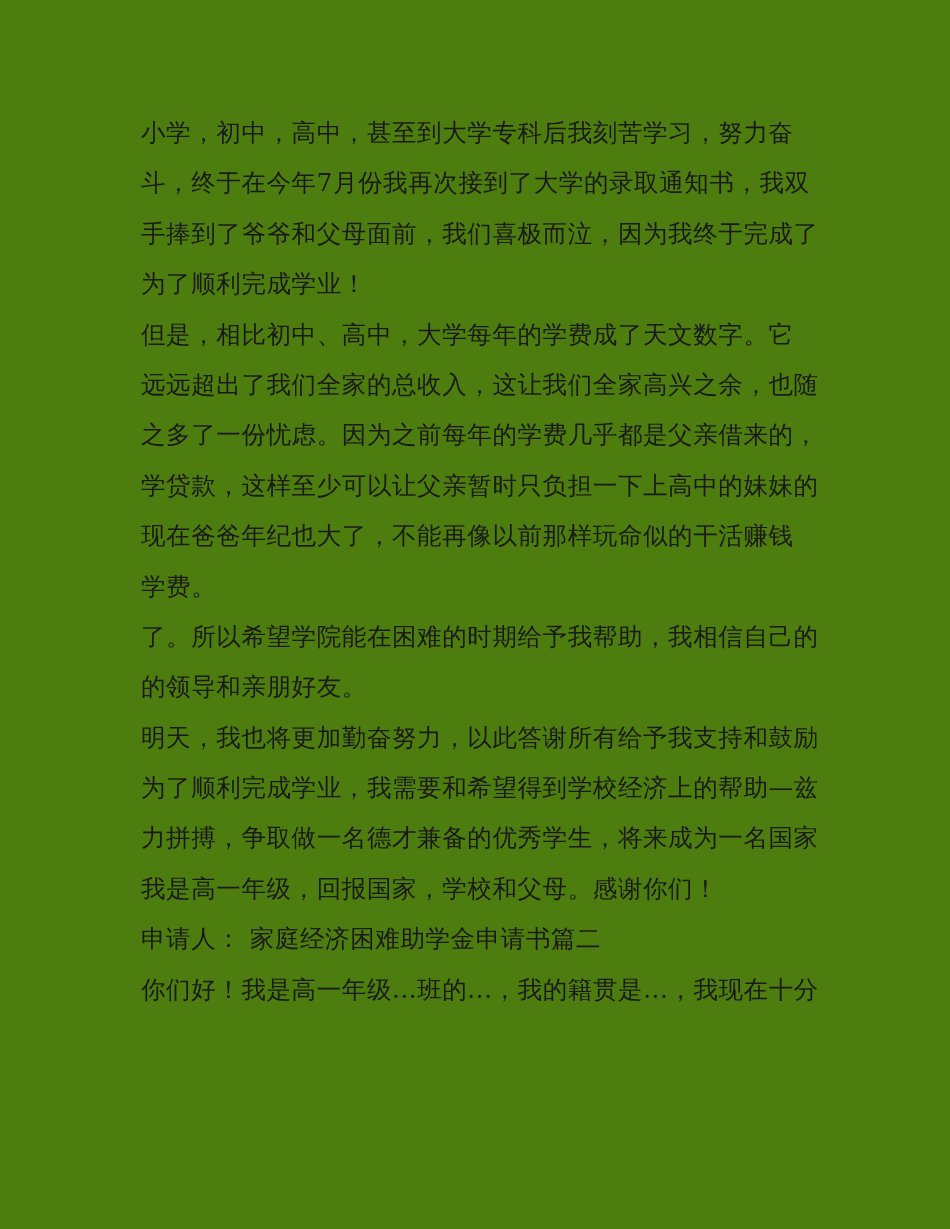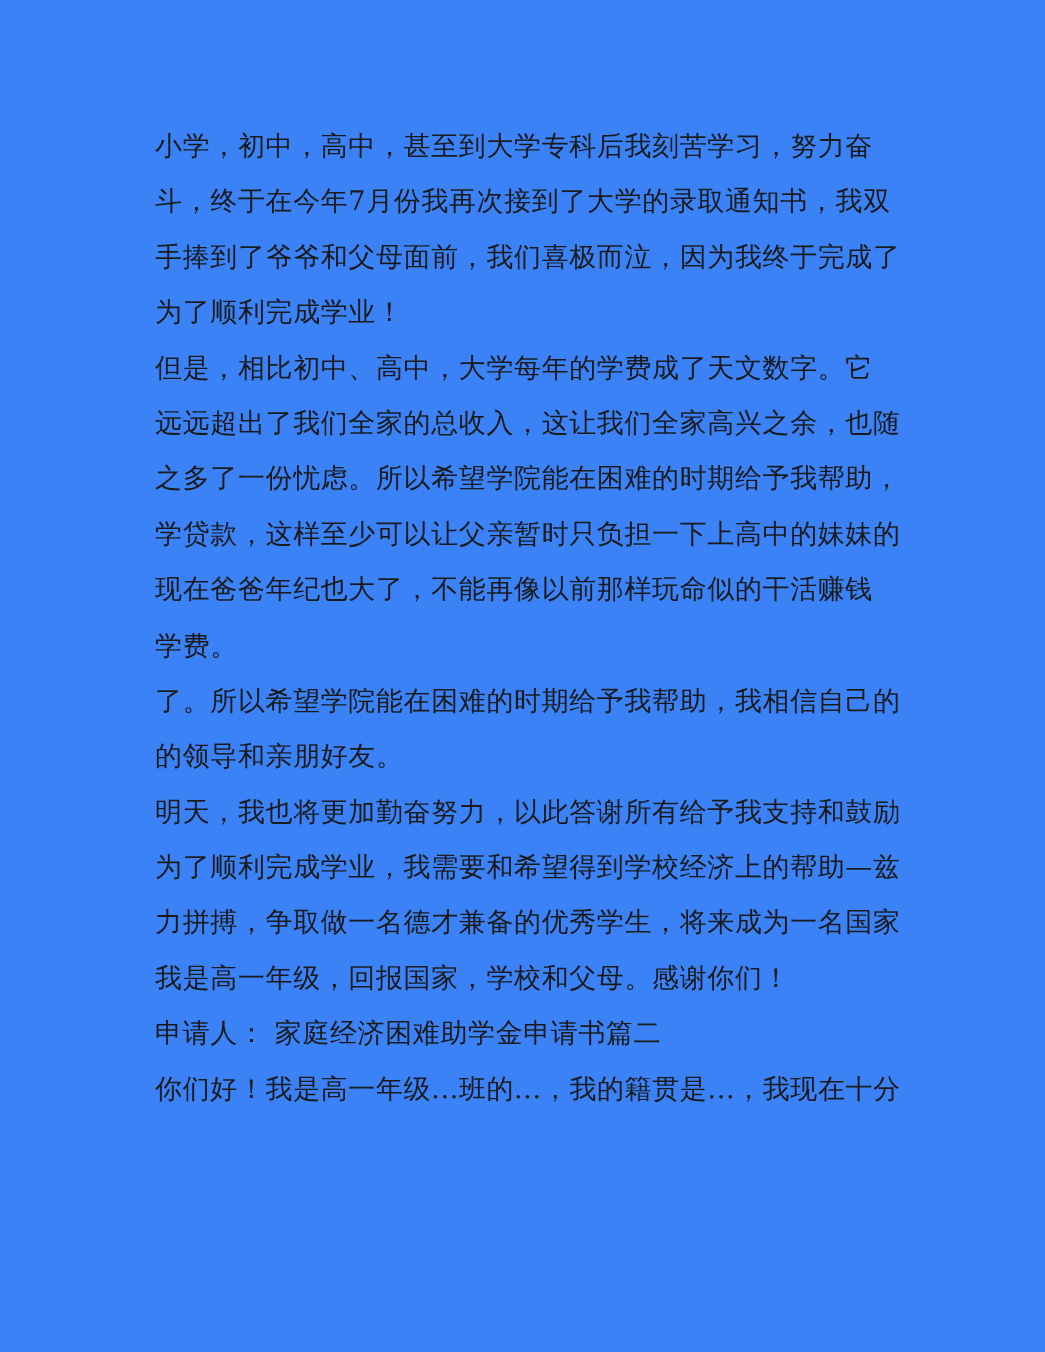--- a/index.html
+++ b/index.html
@@ -14,21 +14,21 @@
     overflow: hidden;
     font-family: "DejaVu Serif", "Liberation Serif", serif;
     color: #1a1a1a;
   }
   .page {
     position: absolute;
     left: 0;
     top: 0;
     width: 950px;
     height: 1229px;
-    background: #3b82f6;
+    background: #4d7c0f;
   }
   .content {
     position: absolute;
     left: 141px;
     top: 108px;
     width: 680px;
   }
   .line {
     height: 50.4px;
     line-height: 50.4px;
@@ -41,21 +41,21 @@
 <body>
 
 <div class="page">
   <div class="content">
     <div class="line">小学，初中，高中，甚至到大学专科后我刻苦学习，努力奋</div>
     <div class="line">斗，终于在今年7月份我再次接到了大学的录取通知书，我双</div>
     <div class="line">手捧到了爷爷和父母面前，我们喜极而泣，因为我终于完成了</div>
     <div class="line">为了顺利完成学业！</div>
     <div class="line">但是，相比初中、高中，大学每年的学费成了天文数字。它</div>
     <div class="line">远远超出了我们全家的总收入，这让我们全家高兴之余，也随</div>
-    <div class="line">之多了一份忧虑。所以希望学院能在困难的时期给予我帮助，</div>
+    <div class="line">之多了一份忧虑。因为之前每年的学费几乎都是父亲借来的，</div>
     <div class="line">学贷款，这样至少可以让父亲暂时只负担一下上高中的妹妹的</div>
     <div class="line">现在爸爸年纪也大了，不能再像以前那样玩命似的干活赚钱</div>
     <div class="line">学费。</div>
     <div class="line">了。所以希望学院能在困难的时期给予我帮助，我相信自己的</div>
     <div class="line">的领导和亲朋好友。</div>
     <div class="line">明天，我也将更加勤奋努力，以此答谢所有给予我支持和鼓励</div>
     <div class="line">为了顺利完成学业，我需要和希望得到学校经济上的帮助—兹</div>
     <div class="line">力拼搏，争取做一名德才兼备的优秀学生，将来成为一名国家</div>
     <div class="line">我是高一年级，回报国家，学校和父母。感谢你们！</div>
     <div class="line">申请人： 家庭经济困难助学金申请书篇二</div>

